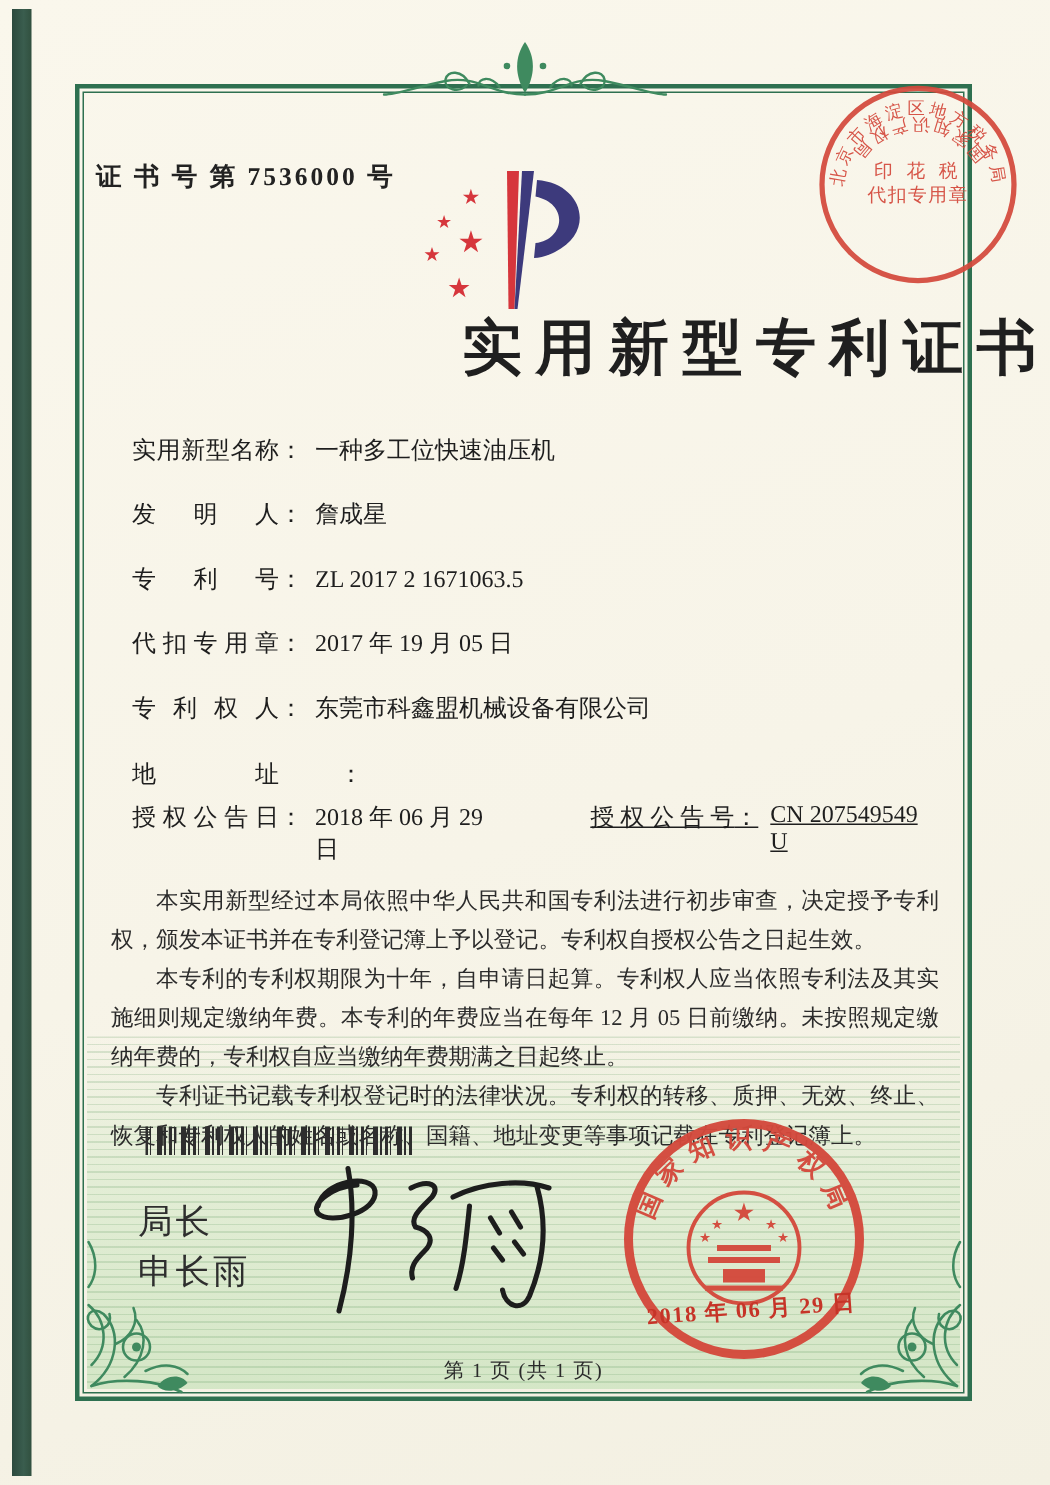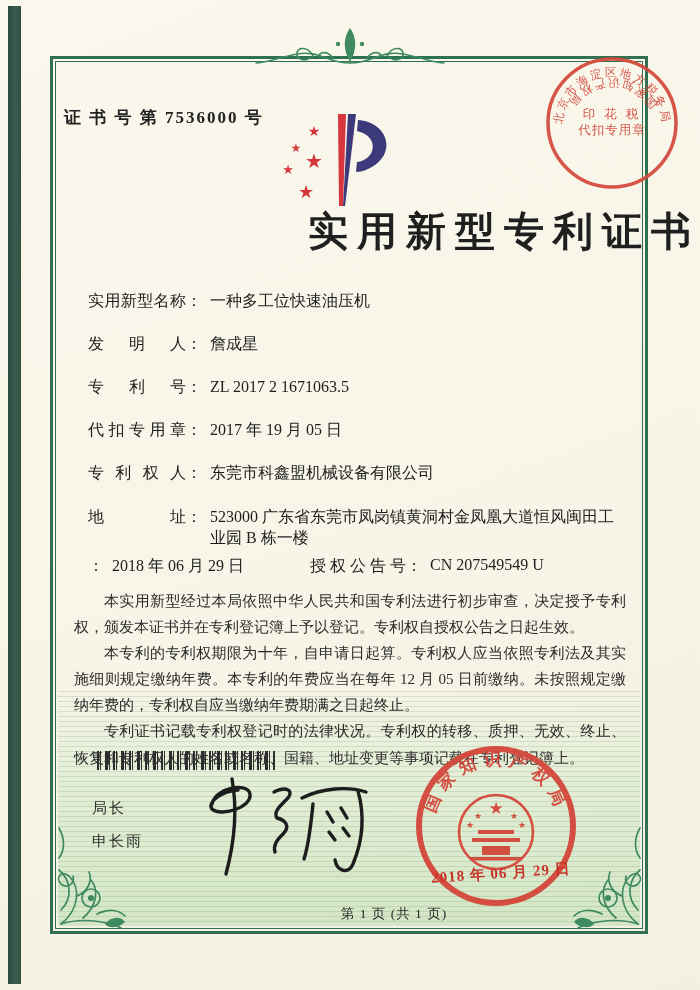--- a/index.html
+++ b/index.html
@@ -39,52 +39,52 @@
   .fields { position:absolute; left:88px; top:290px; width:526px; font-size:16px; color:#1e1e1e; }
   .field-row { display:flex; margin-bottom:22px; line-height:1.32; }
   .field-label {
     display:inline-block; width:98px; text-align:justify; text-align-last:justify; flex:none;
   }
   .colon { flex:none; }
   .field-value { margin-left:8px; flex:1; }
   .grant-row { display:flex; margin-top:2px; }
   .grant-group { display:flex; }
   .grant-group .field-label { width:82px; }
-  .grant-right { margin-left:66px; }
+  .grant-right { margin-left:66px;text-decoration:underline; }
   .paragraphs {
     position:absolute; left:74px; top:588px; width:552px;
     font-size:15px; line-height:1.74; color:#2b2b2b; text-align:justify;
   }
   .paragraphs p { text-indent:2em; }
   .barcode {
     position:absolute; left:97px; top:751px; width:178px; height:19px;
     background:repeating-linear-gradient(90deg,
       #2e2e2e 0 2px, rgba(0,0,0,0) 2px 3px,
       #2e2e2e 3px 4px, rgba(0,0,0,0) 4px 8px,
       #2e2e2e 8px 11px, rgba(0,0,0,0) 11px 12.5px,
       #2e2e2e 12.5px 13.5px, rgba(0,0,0,0) 13.5px 16px);
   }
   .director-title, .director-name {
     position:absolute; left:92px; font-family:"Liberation Sans","DejaVu Sans",sans-serif;
-    font-size:15px; color:#2e2e2e; letter-spacing:2px;
+    font-size:23px; color:#2e2e2e; letter-spacing:2px;
   }
   .director-title { top:799px; }
   .director-name  { top:832px; }
   .signature-svg { position:absolute; left:196px; top:774px; }
   .logo-svg { position:absolute; left:272px; top:106px; }
   .tax-stamp-svg { position:absolute; left:542px; top:52px; opacity:0.93; }
   .office-seal-svg { position:absolute; left:412px; top:742px; opacity:0.96; }
   .seal-date {
     position:absolute; left:431px; top:864px; width:140px;
     color:#c63428; font-size:15px; font-weight:600; transform:rotate(-4deg);
     letter-spacing:1px; white-space:nowrap;
   }
   .footer {
     position:absolute; left:50px; width:598px; top:905px; text-align:center;
-    font-size:13.5px; color:#2b2b2b; letter-spacing:1px;margin-left:45px;
+    font-size:13.5px; color:#2b2b2b; letter-spacing:1px;
   }
   .ornament-top { position:absolute; left:255px; top:22px; }
   .ornament-bl { position:absolute; left:53px; top:826px; }
   .ornament-br { position:absolute; left:551px; top:826px; transform:scaleX(-1); }
   svg text { font-family:"Liberation Serif","DejaVu Serif",serif; }
 </style>
 </head>
 <body>
 
 <div class="page">
@@ -189,27 +189,27 @@
     <div class="field-row">
       <span class="field-label">代扣专用章</span>
         <span class="colon">：</span>
       <span class="field-value">2017 年 19 月 05 日</span>
     </div>
     <div class="field-row">
       <span class="field-label">专利权人</span>
         <span class="colon">：</span>
       <span class="field-value">东莞市科鑫盟机械设备有限公司</span>
     </div>
-    <div class="field-row" style="margin-bottom:8px;">
+    <div class="field-row" style="margin-bottom:8px;gap:40px;">
       <span class="field-label">地址</span>
         <span class="colon">：</span>
-      <span class="field-value" style="max-width:408px;">523000 广东省东莞市凤岗镇黄洞村金凤凰大道恒风闽田工业园 B 栋一楼</span>
     </div>
     <div class="grant-row">
       <div class="grant-group">
+        <span class="field-label" style="width:98px;">授权公告日</span>
           <span class="colon">：</span>
         <span class="field-value">2018 年 06 月 29 日</span>
       </div>
       <div class="grant-group grant-right">
         <span class="field-label" style="width:96px;">授权公告号</span>
           <span class="colon">：</span>
         <span class="field-value">CN 207549549 U</span>
       </div>
     </div>
   </div>

